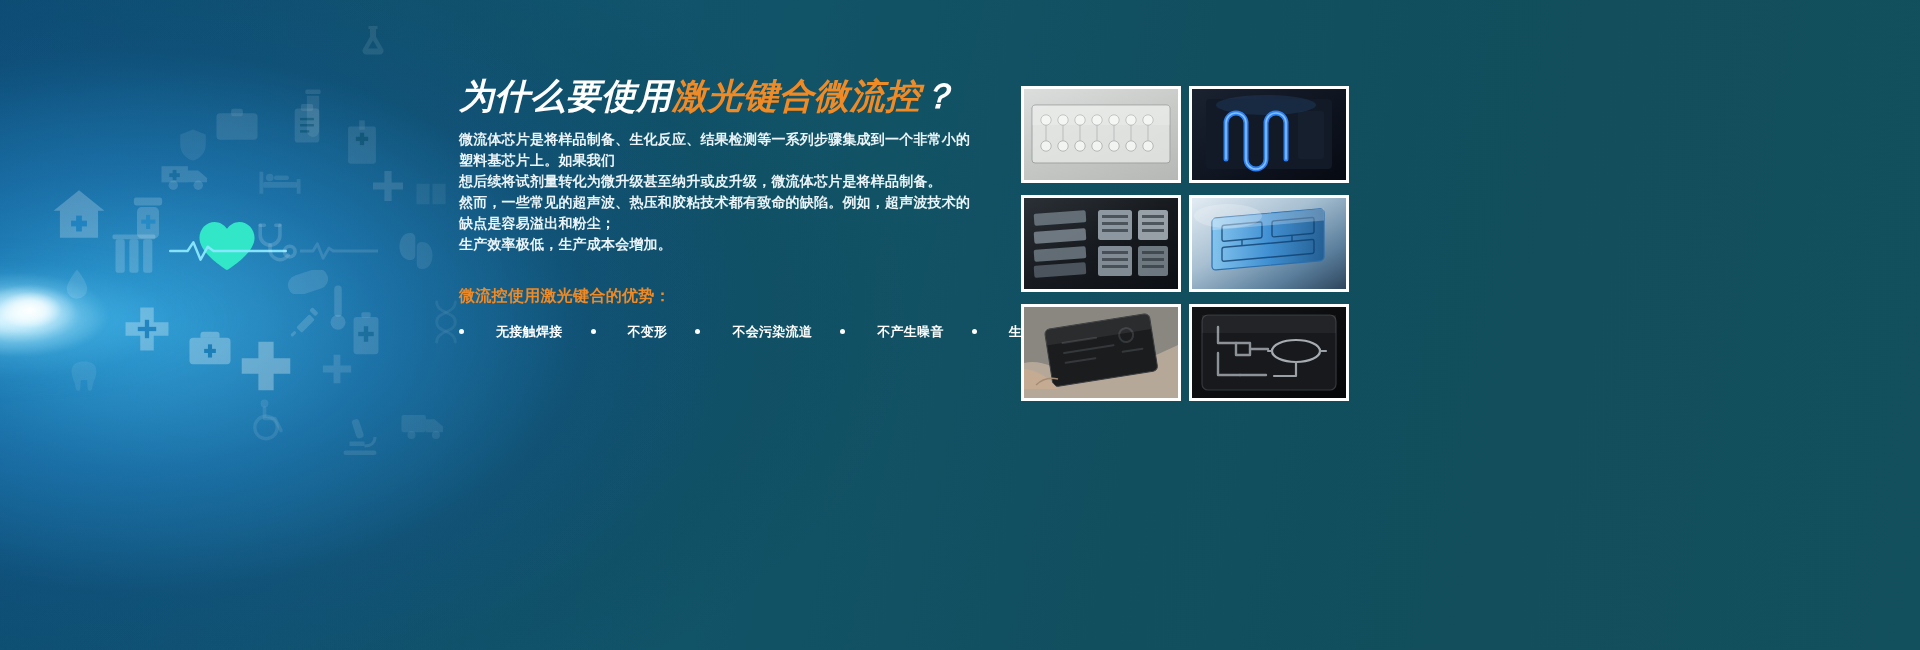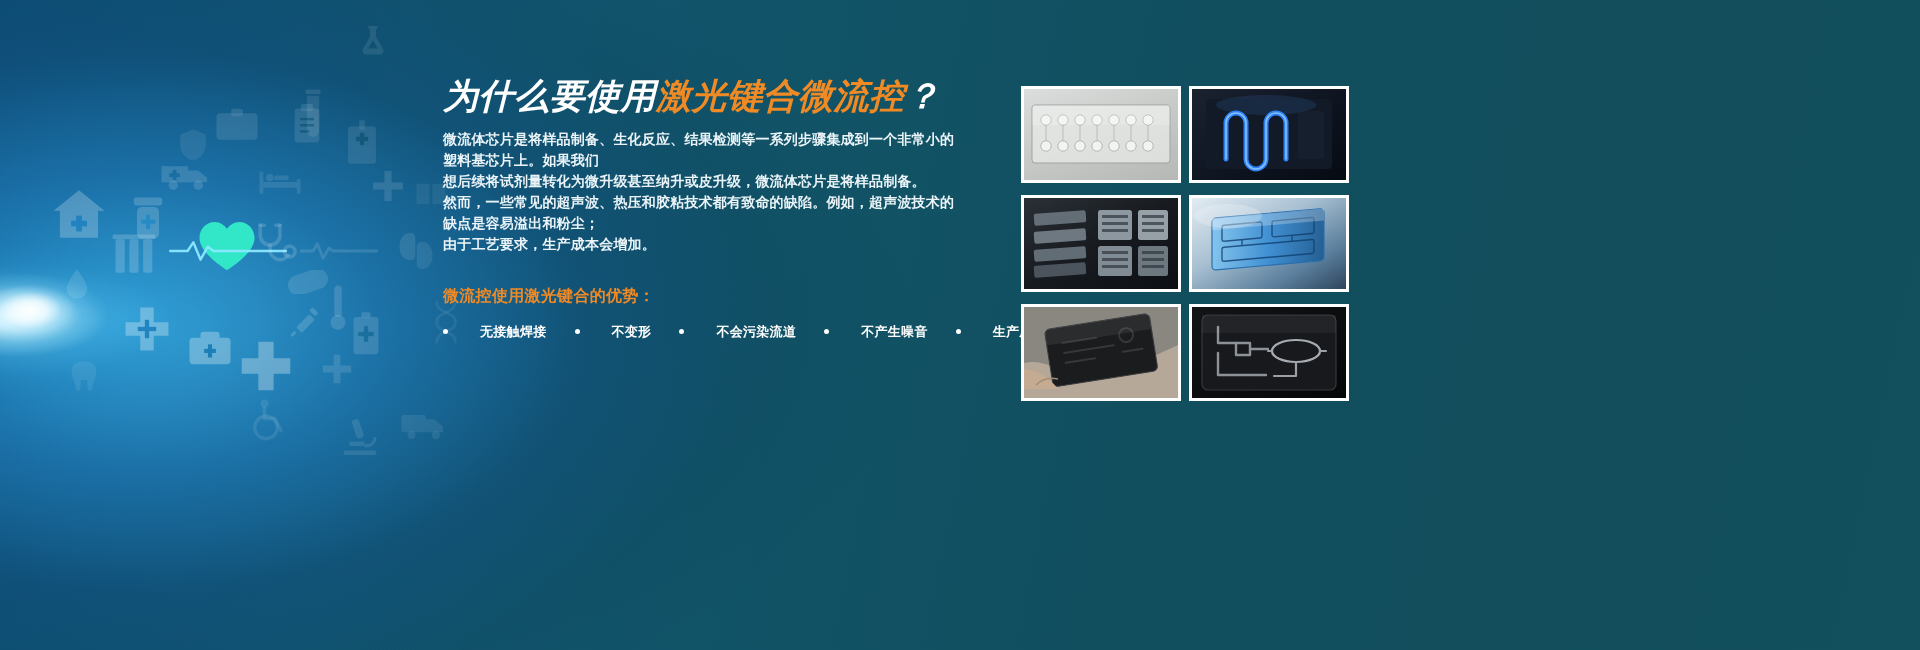--- a/index.html
+++ b/index.html
@@ -33,21 +33,21 @@
   .glowwash{
     position:absolute;left:0;top:0;width:780px;height:650px;
     background:radial-gradient(ellipse 640px 430px at 180px 330px, rgba(70,185,235,0.35) 0%, rgba(45,150,210,0.20) 35%, rgba(25,110,170,0.07) 62%, rgba(0,0,0,0) 85%);
     pointer-events:none;
   }
   
   .iconcloud{position:absolute;left:0;top:0;width:900px;height:650px;pointer-events:none;}
   .ic{position:absolute;color:rgba(255,255,255,0.30);display:block;}
   .ic svg{display:block;}
   
-  .content{position:absolute;left:443px;top:78px;width:525px;}
+  .content{position:absolute;left:459px;top:78px;width:525px;}
   .headline{
     font-size:35px;font-weight:bold;line-height:1.05;letter-spacing:0.5px;
     font-style:italic;margin:0 0 14px 0;white-space:nowrap;
   }
   .headline .w{color:#ffffff;}
   .headline .o{color:#f08a25;}
   .para{
     color:#eaf4f8;font-size:14px;line-height:21px;font-weight:bold;
     margin:0;letter-spacing:0.2px;
   }
@@ -353,21 +353,21 @@
   </div>
 
   <div class="content">
 
     <h1 class="headline"><span class="w">为什么要使用</span><span class="o">激光键合微流控</span><span class="w">？</span></h1>
 
     <div class="para">
       <p>微流体芯片是将样品制备、生化反应、结果检测等一系列步骤集成到一个非常小的塑料基芯片上。如果我们</p>
       <p>想后续将试剂量转化为微升级甚至纳升或皮升级，微流体芯片是将样品制备。</p>
       <p>然而，一些常见的超声波、热压和胶粘技术都有致命的缺陷。例如，超声波技术的缺点是容易溢出和粉尘；</p>
-      <p>由于工艺要求，生产成本会增加。</p>
+      <p>生产效率极低，生产成本会增加。</p>
     </div>
 
     <div class="subhead">微流控使用激光键合的优势：</div>
 
     <div class="bullets">
       <span class="bullet">
           <i class="dot"></i>
           <span>无接触焊接</span>
         </span>
       <span class="bullet">

